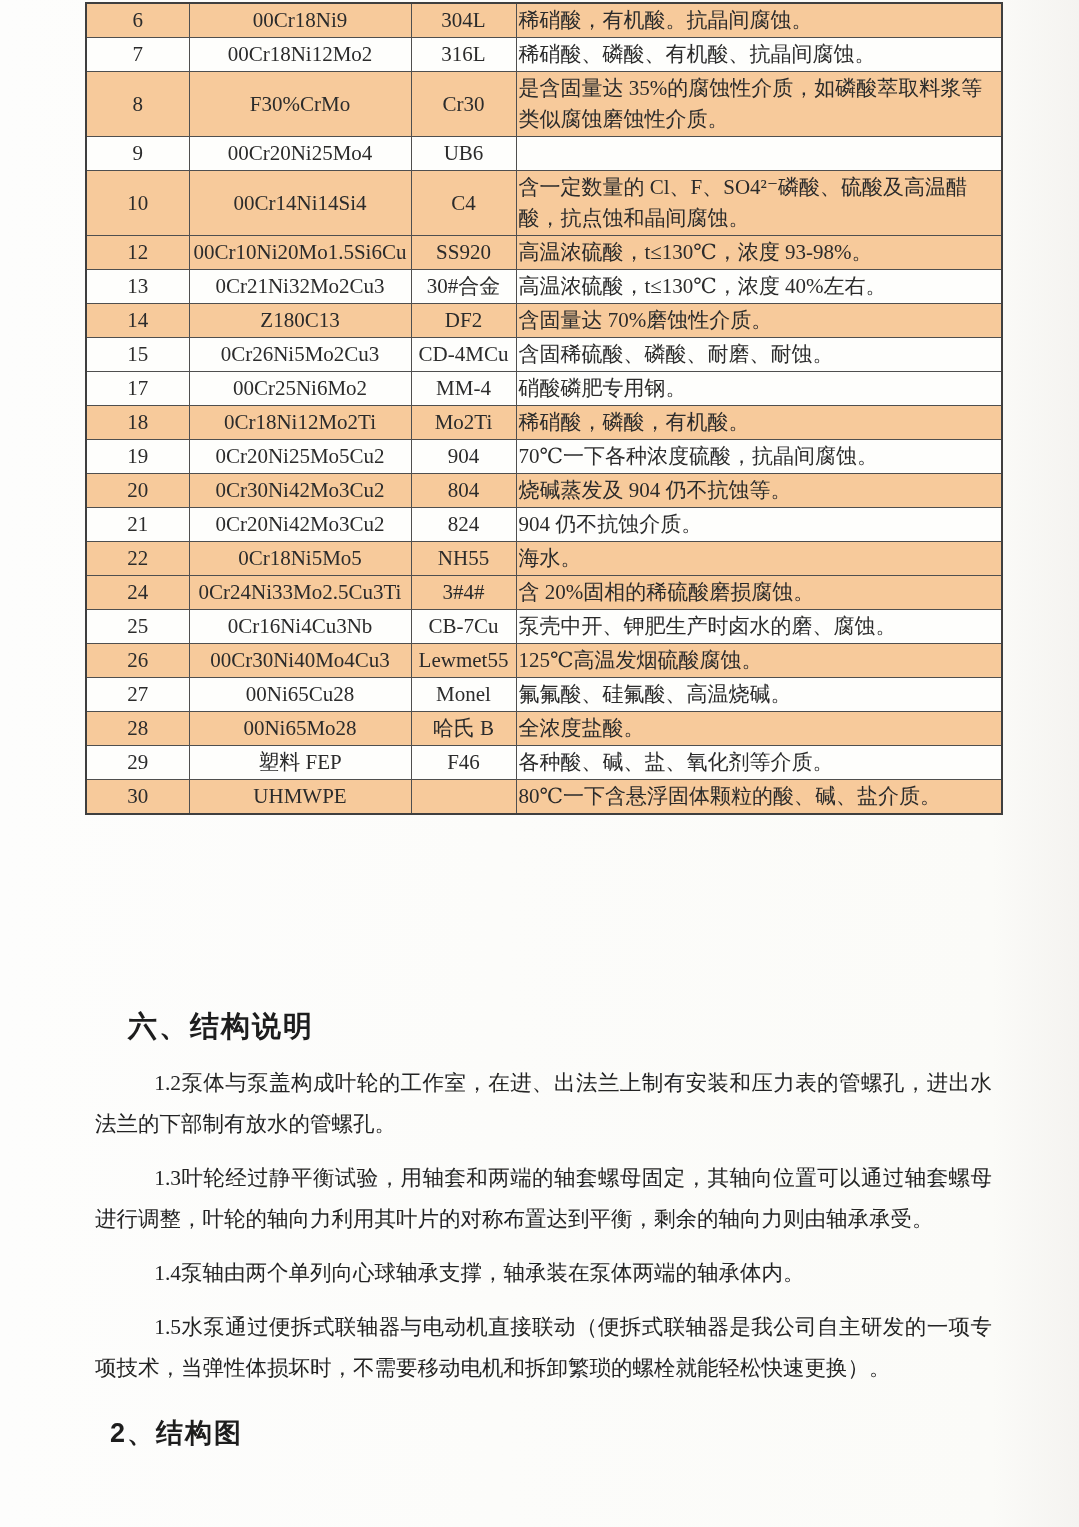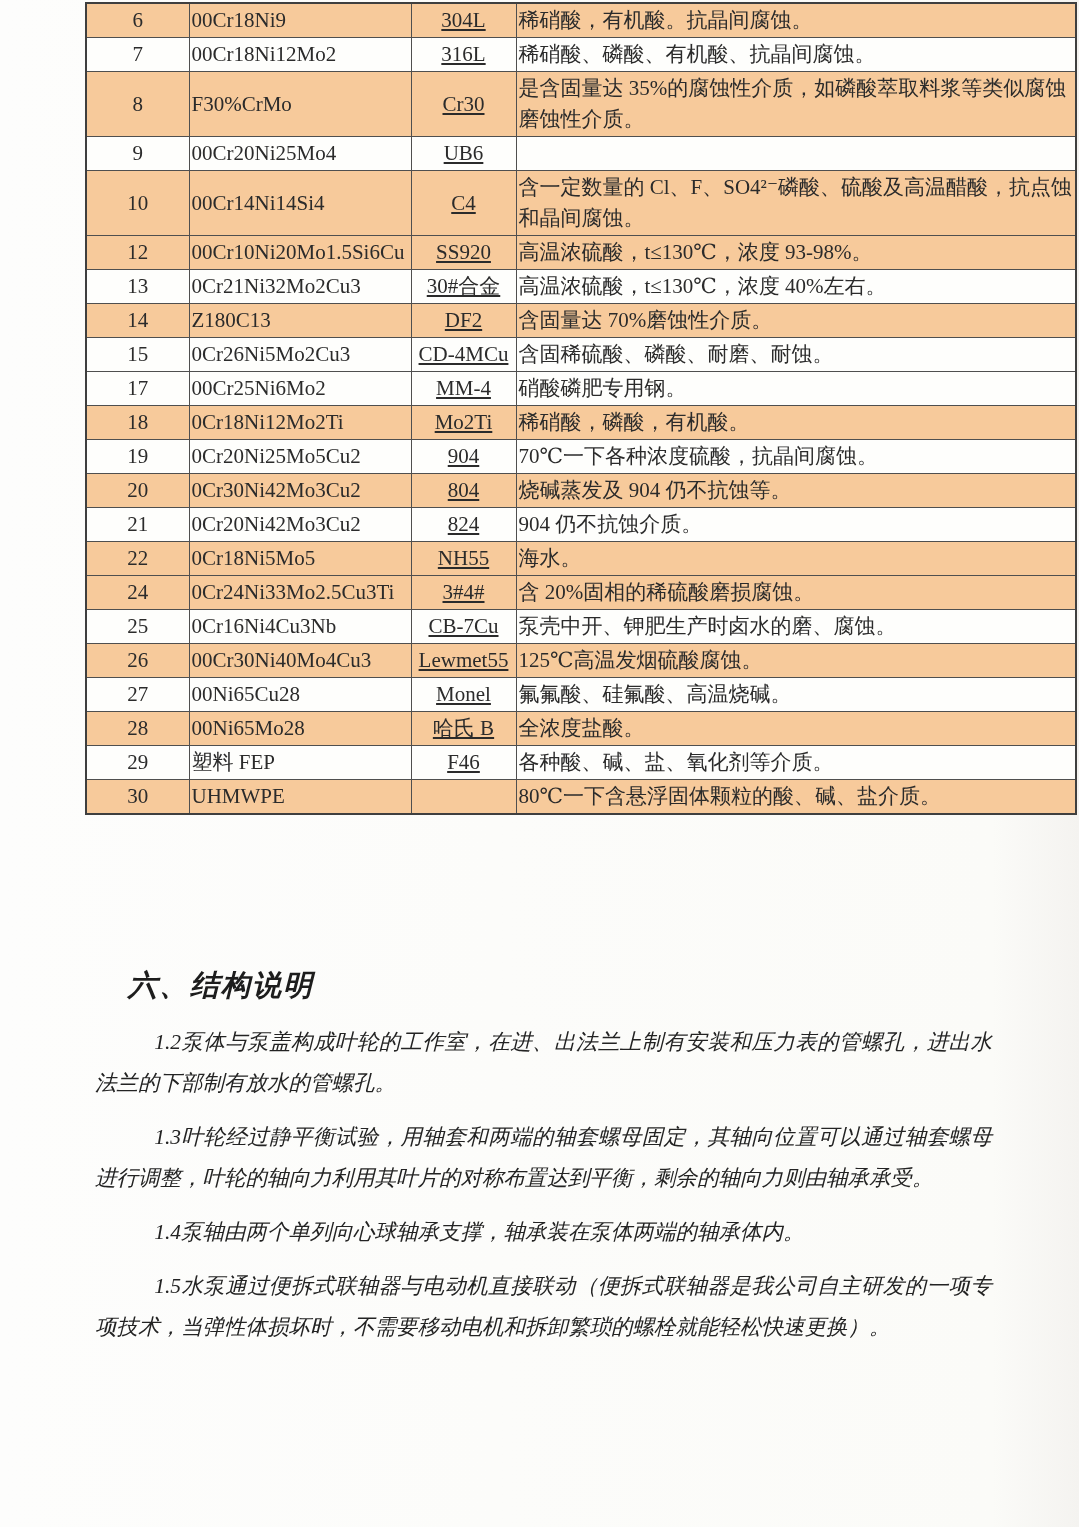--- a/index.html
+++ b/index.html
@@ -27,28 +27,28 @@
     border:2px solid #3f3f3f;
   }
   table.materials td{
     border:1.5px solid var(--border-col);
     font-size:21px;line-height:31px;
     padding:1px 2px;
     vertical-align:middle;
     overflow:hidden;
   }
   td.c-no{width:103px;text-align:center;}
-  td.c-mat{width:222px;}
-  td.c-grade{width:105px;text-align:center;text-decoration:underline;}
-  td.c-desc{width:560px;padding-left:9px;padding-right:6px;}
+  td.c-mat{width:222px;text-align:center;}
+  td.c-grade{width:105px;text-align:center;}
+  td.c-desc{width:486px;padding-left:9px;padding-right:6px;}
   tr{height:33px;}
   tr.orange td{background:var(--row-orange);}
   tr.white td{background:var(--row-white);}
   .text-block{
-    position:absolute;left:95px;top:964px;width:897px;font-style:italic;
+    position:absolute;left:95px;top:1005px;width:897px;
   }
   h2.struct-heading{
     font-family:"Liberation Sans","DejaVu Sans",sans-serif;
     font-size:29px;font-weight:bold;color:#1d1d1d;
     margin:0 0 0 33px;line-height:42px;letter-spacing:2px;
   }
   .paragraphs p{
     font-size:21.5px;line-height:41px;
     text-align:justify;text-indent:2.75em;
     margin:13px 0 0 0;color:#232323;
@@ -205,15 +205,16 @@
   <div class="text-block">
     <h2 class="struct-heading">六、结构说明</h2>
 
     <div class="paragraphs" id="paragraphs">
         <p>1.2泵体与泵盖构成叶轮的工作室，在进、出法兰上制有安装和压力表的管螺孔，进出水法兰的下部制有放水的管螺孔。</p>
         <p>1.3叶轮经过静平衡试验，用轴套和两端的轴套螺母固定，其轴向位置可以通过轴套螺母进行调整，叶轮的轴向力利用其叶片的对称布置达到平衡，剩余的轴向力则由轴承承受。</p>
         <p>1.4泵轴由两个单列向心球轴承支撑，轴承装在泵体两端的轴承体内。</p>
         <p>1.5水泵通过便拆式联轴器与电动机直接联动（便拆式联轴器是我公司自主研发的一项专项技术，当弹性体损坏时，不需要移动电机和拆卸繁琐的螺栓就能轻松快速更换）。</p>
       </div>
 
+    <h2 class="diagram-heading">2、结构图</h2>
   </div>
 
 </div>
 
 </body></html>

